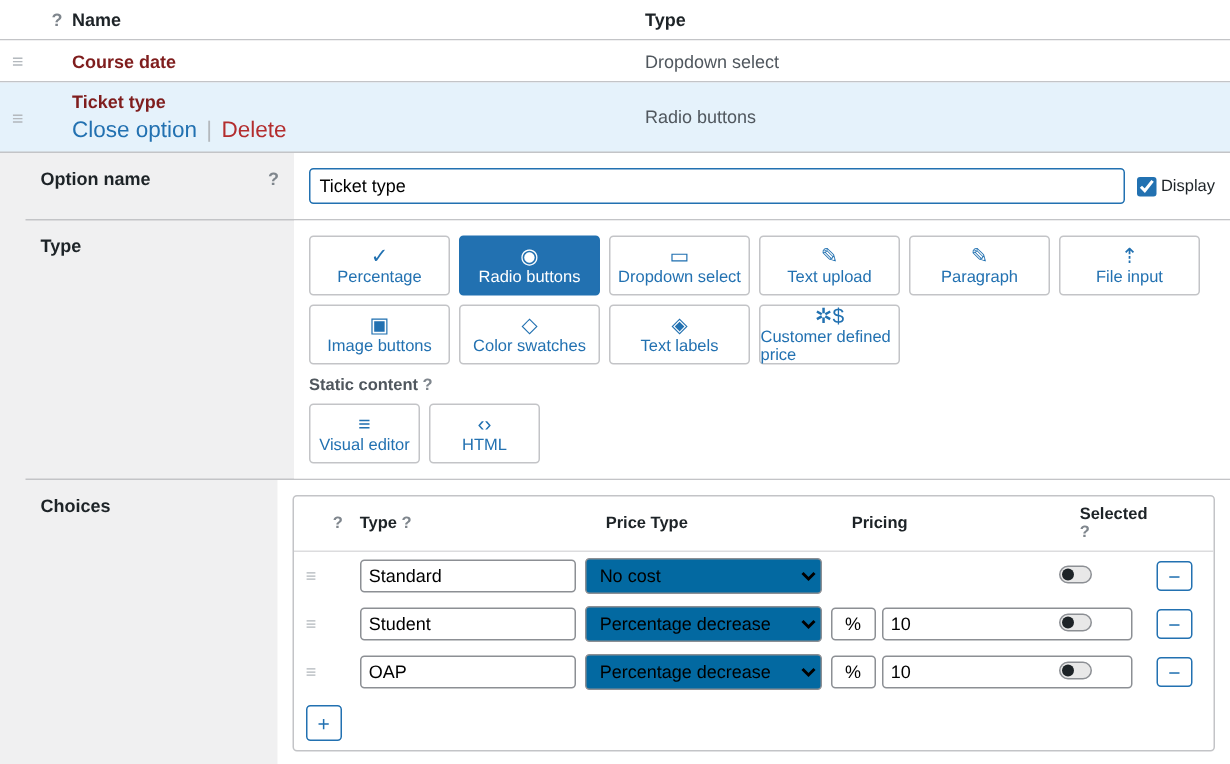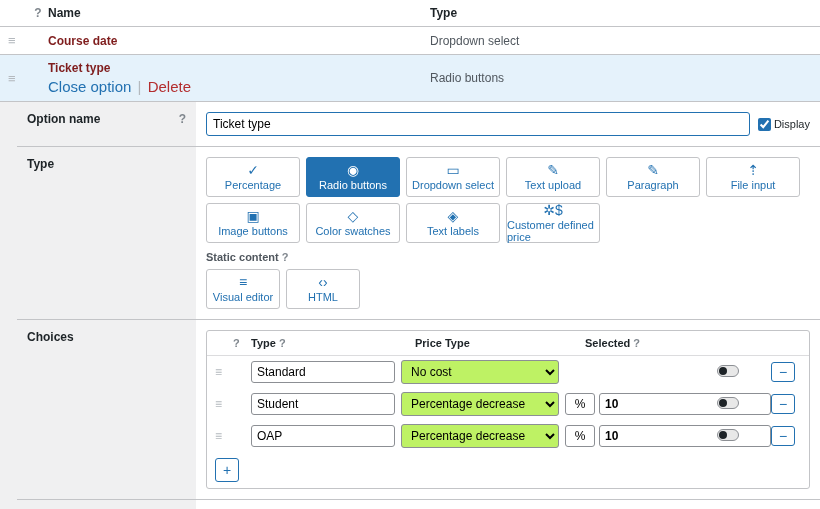--- a/index.html
+++ b/index.html
@@ -42,24 +42,24 @@
 .ch-label { width: 158px; }
 .ch-price-type { width: 158px; }
 .ch-pricing { width: 140px; }
 .ch-selected { flex: 1; padding-left: 6px; }
 .ch-actions { width: 30px; }
 .choice-row { display: flex; padding: 4px 8px; align-items: center; gap: 6px; }
 .drag-handle { width: 12px; color: #b4b9be; font-size: 12px; }
 .cr-label { width: 144px; }
 .cr-label input { width: 100%; padding: 3px 5px; border: 1px solid #8c8f94; border-radius: 3px; font-size: 12px; }
 .cr-pricetype { width: 158px; }
-.cr-pricetype select { width: 100%; padding: 3px 5px; border: 1px solid #8c8f94; border-radius: 3px; font-size: 12px; background: #bef264; }
+.cr-pricetype select { width: 100%; padding: 3px 5px; border: 1px solid #8c8f94; border-radius: 3px; font-size: 12px; background: #0369a1; }
 .cr-pricing { width: 140px; display: flex; gap: 4px; }
 .cr-pricing .unit { width: 30px; padding: 3px 4px; border: 1px solid #8c8f94; border-radius: 3px; font-size: 12px; text-align: center; }
-.cr-pricing .val { flex: 1; padding: 3px 5px; border: 1px solid #8c8f94; border-radius: 3px; font-size: 12px; font-weight: bold; }
+.cr-pricing .val { flex: 1; padding: 3px 5px; border: 1px solid #8c8f94; border-radius: 3px; font-size: 12px; }
 .cr-selected { flex: 1; padding-left: 6px; }
 .toggle { width: 22px; height: 12px; border-radius: 7px; background: #e8e8e8; border: 1px solid #8c8f94; position: relative; display: inline-block; cursor: pointer; }
 .toggle::after { content: ''; width: 8px; height: 8px; border-radius: 50%; background: #1d2327; position: absolute; top: 1px; left: 1px; }
 .cr-remove { width: 30px; }
 .btn-minus { width: 24px; height: 20px; border: 1px solid #2271b1; color: #2271b1; background: #fff; border-radius: 3px; font-size: 14px; line-height: 1; cursor: pointer; display: flex; align-items: center; justify-content: center; }
 .btn-plus { width: 24px; height: 24px; border: 1px solid #2271b1; color: #2271b1; background: #fff; border-radius: 3px; font-size: 14px; line-height: 1; cursor: pointer; display: flex; align-items: center; justify-content: center; margin: 6px 8px; }
 </style>
 </head>
 <body>
 
@@ -177,20 +177,21 @@
   <div class="form-label">
     <span>Choices</span>
   </div>
   <div class="form-content">
     <div class="choices-box">
       <div class="choices-header">
         <div class="ch-handle"></div>
         <div class="ch-q">?</div>
         <div class="ch-label"><span>Type</span> <span class="ch-q">?</span></div>
         <div class="ch-price-type">Price Type</div>
+        <div class="ch-pricing">Pricing</div>
         <div class="ch-selected"><span>Selected</span> <span class="ch-q">?</span></div>
         <div class="ch-actions"></div>
       </div>
 
       <div class="choice-row">
         <div class="drag-handle">≡</div>
         <div class="ch-q"></div>
         <div class="cr-label"><input type="text" value="Standard" style=""></div>
         <div class="cr-pricetype"><select><option>No cost</option></select></div>
         <div class="cr-pricing"></div>

